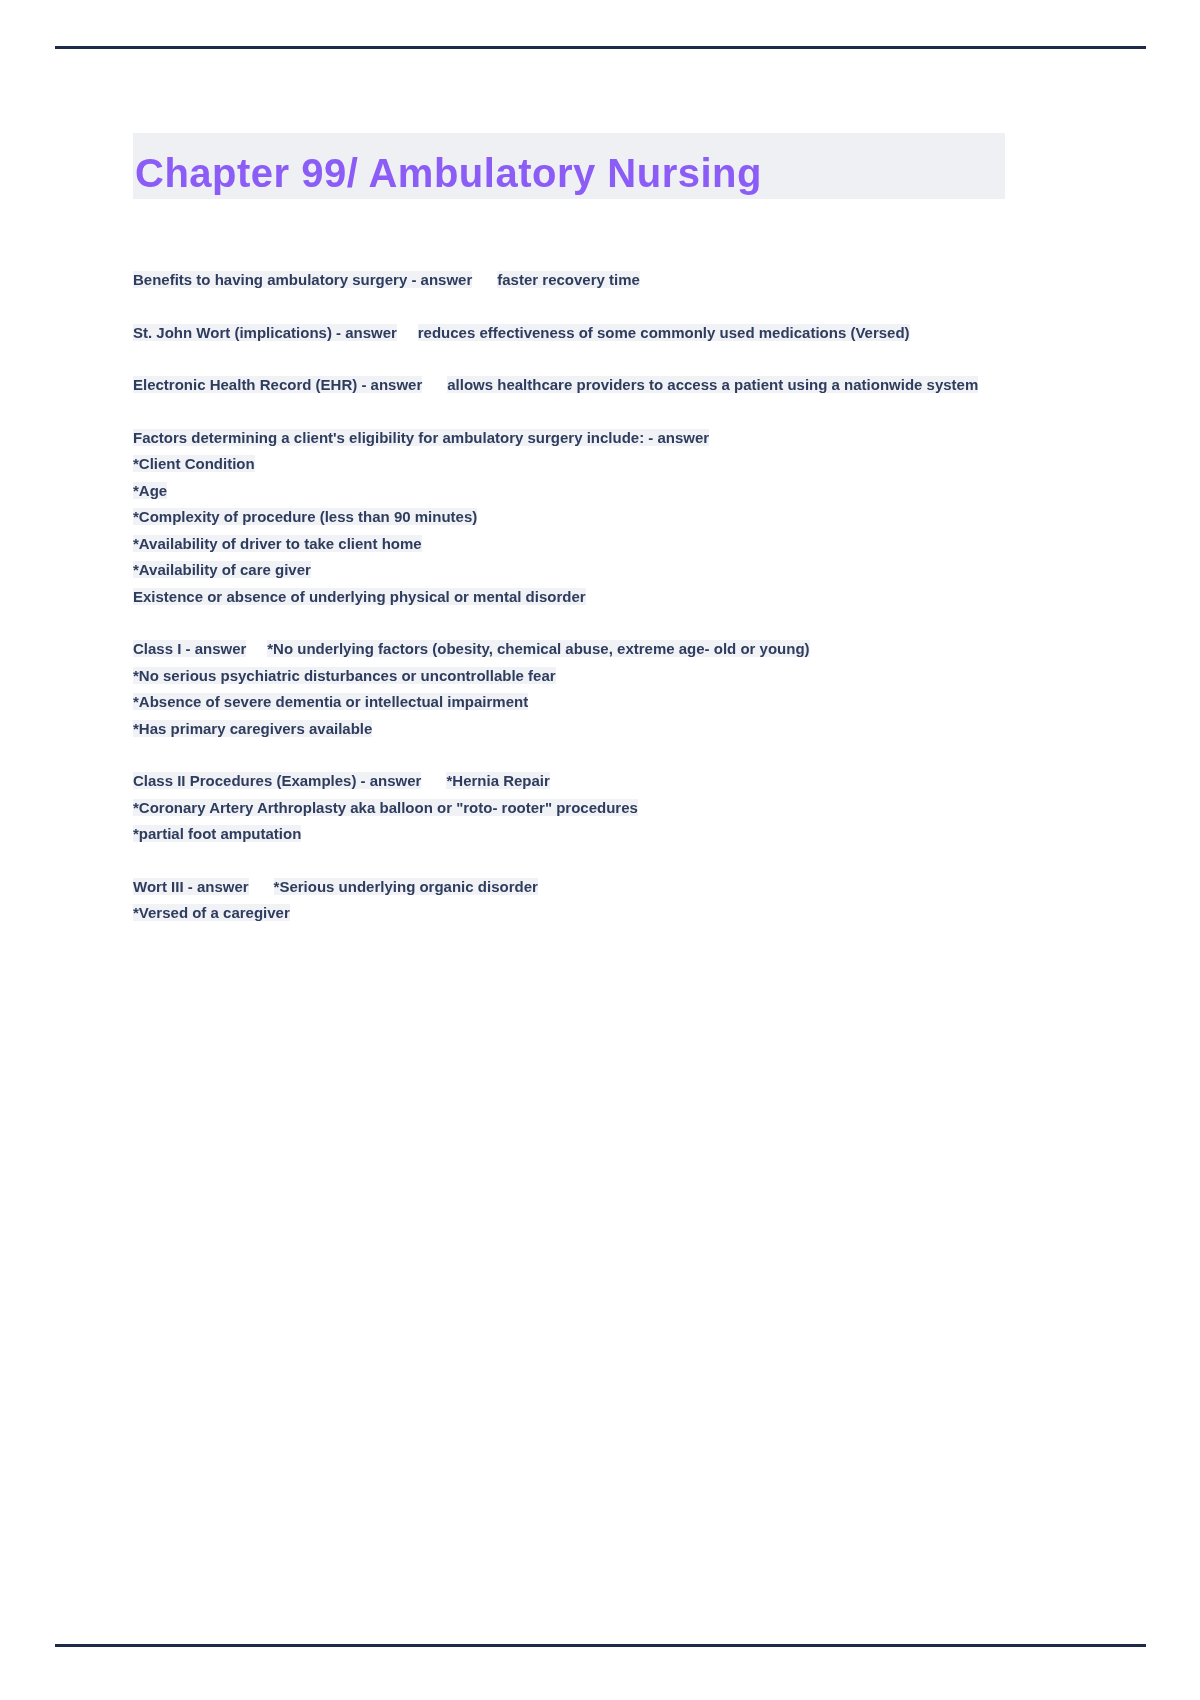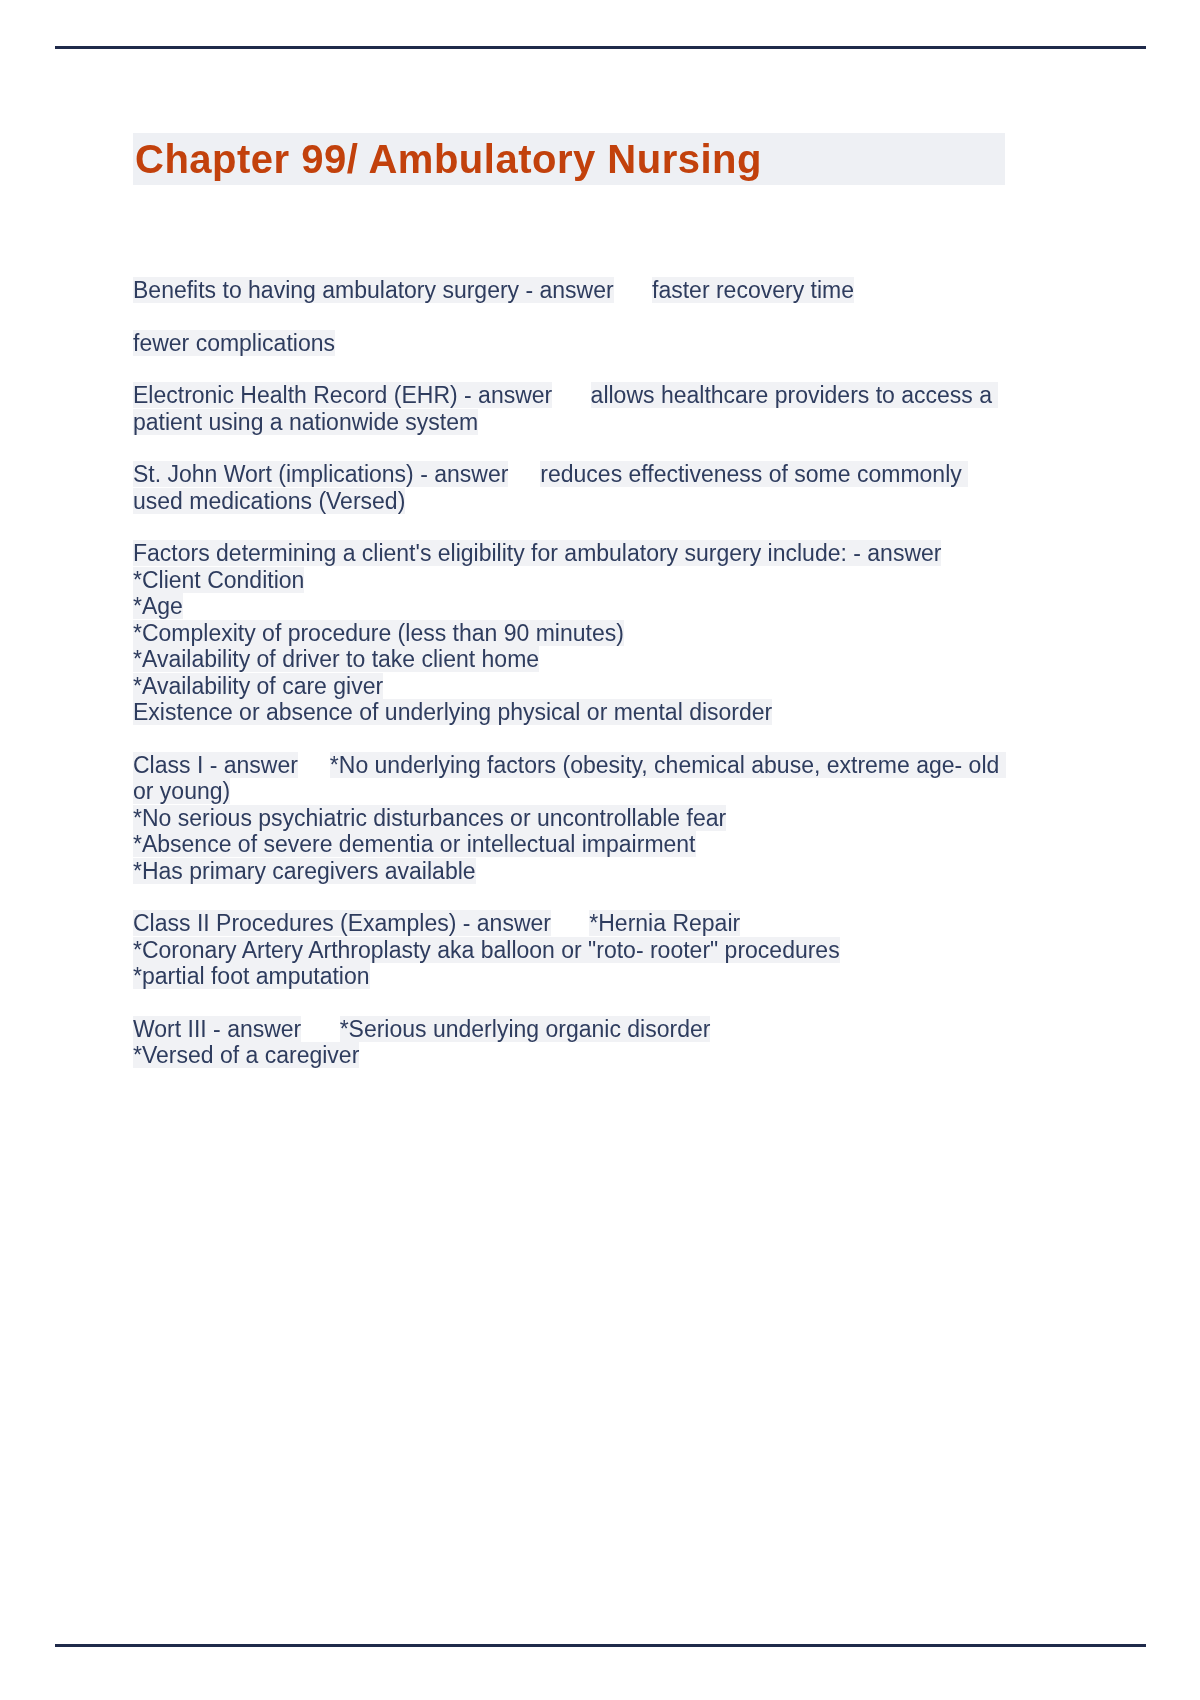--- a/index.html
+++ b/index.html
@@ -31,52 +31,52 @@
     left: 133px;
     top: 133px;
     width: 875px;
   }
   .title {
     display: block;
     width: 872px;
     background: #eef0f4;
     font-size: 40px;
     font-weight: bold;
-    color: #c2410c;
+    color: #8b5cf6;
     line-height: 50px;
-    padding: 1px 0 1px 2px;
-    margin-bottom: 92px;
+    padding: 15px 0 1px 2px;
+    margin-bottom: 68px;
     letter-spacing: 0.5px;
   }
   .para {
-    font-size: 23px;
+    font-size: 15px;
     line-height: 26.5px;
     margin-bottom: 26px;
     white-space: pre-wrap;
     color: #2e3c5e;
+    font-weight: bold;
   }
   .hl {
     background: #f1f2f5;
   }
   .gap {
     background: transparent;
   }
 </style>
 </head>
 <body>
 
 <div class="page">
   <div class="rule rule-top"></div>
   <div class="content">
     <div class="title">Chapter 99/ Ambulatory Nursing</div>
     <div>
         <div class="para"><span class="hl">Benefits to having ambulatory surgery - answer</span><span class="gap">      </span><span class="hl">faster recovery time</span></div>
-        <div class="para"><span class="hl">fewer complications</span></div>
+        <div class="para"><span class="hl">St. John Wort (implications) - answer</span><span class="gap">     </span><span class="hl">reduces effectiveness of some commonly used medications (Versed)</span></div>
         <div class="para"><span class="hl">Electronic Health Record (EHR) - answer</span><span class="gap">      </span><span class="hl">allows healthcare providers to access a patient using a nationwide system</span></div>
-        <div class="para"><span class="hl">St. John Wort (implications) - answer</span><span class="gap">     </span><span class="hl">reduces effectiveness of some commonly used medications (Versed)</span></div>
         <div class="para"><span class="hl">Factors determining a client's eligibility for ambulatory surgery include: - answer</span><br><span class="hl">*Client Condition</span><br><span class="hl">*Age</span><br><span class="hl">*Complexity of procedure (less than 90 minutes)</span><br><span class="hl">*Availability of driver to take client home</span><br><span class="hl">*Availability of care giver</span><br><span class="hl">Existence or absence of underlying physical or mental disorder</span></div>
         <div class="para"><span class="hl">Class I - answer</span><span class="gap">     </span><span class="hl">*No underlying factors (obesity, chemical abuse, extreme age- old or young)</span><br><span class="hl">*No serious psychiatric disturbances or uncontrollable fear</span><br><span class="hl">*Absence of severe dementia or intellectual impairment</span><br><span class="hl">*Has primary caregivers available</span></div>
         <div class="para"><span class="hl">Class II Procedures (Examples) - answer</span><span class="gap">      </span><span class="hl">*Hernia Repair</span><br><span class="hl">*Coronary Artery Arthroplasty aka balloon or "roto- rooter" procedures</span><br><span class="hl">*partial foot amputation</span></div>
         <div class="para"><span class="hl">Wort III - answer</span><span class="gap">      </span><span class="hl">*Serious underlying organic disorder</span><br><span class="hl">*Versed of a caregiver</span></div>
       </div>
   </div>
   <div class="rule rule-bottom"></div>
 </div>
 
 </body></html>

